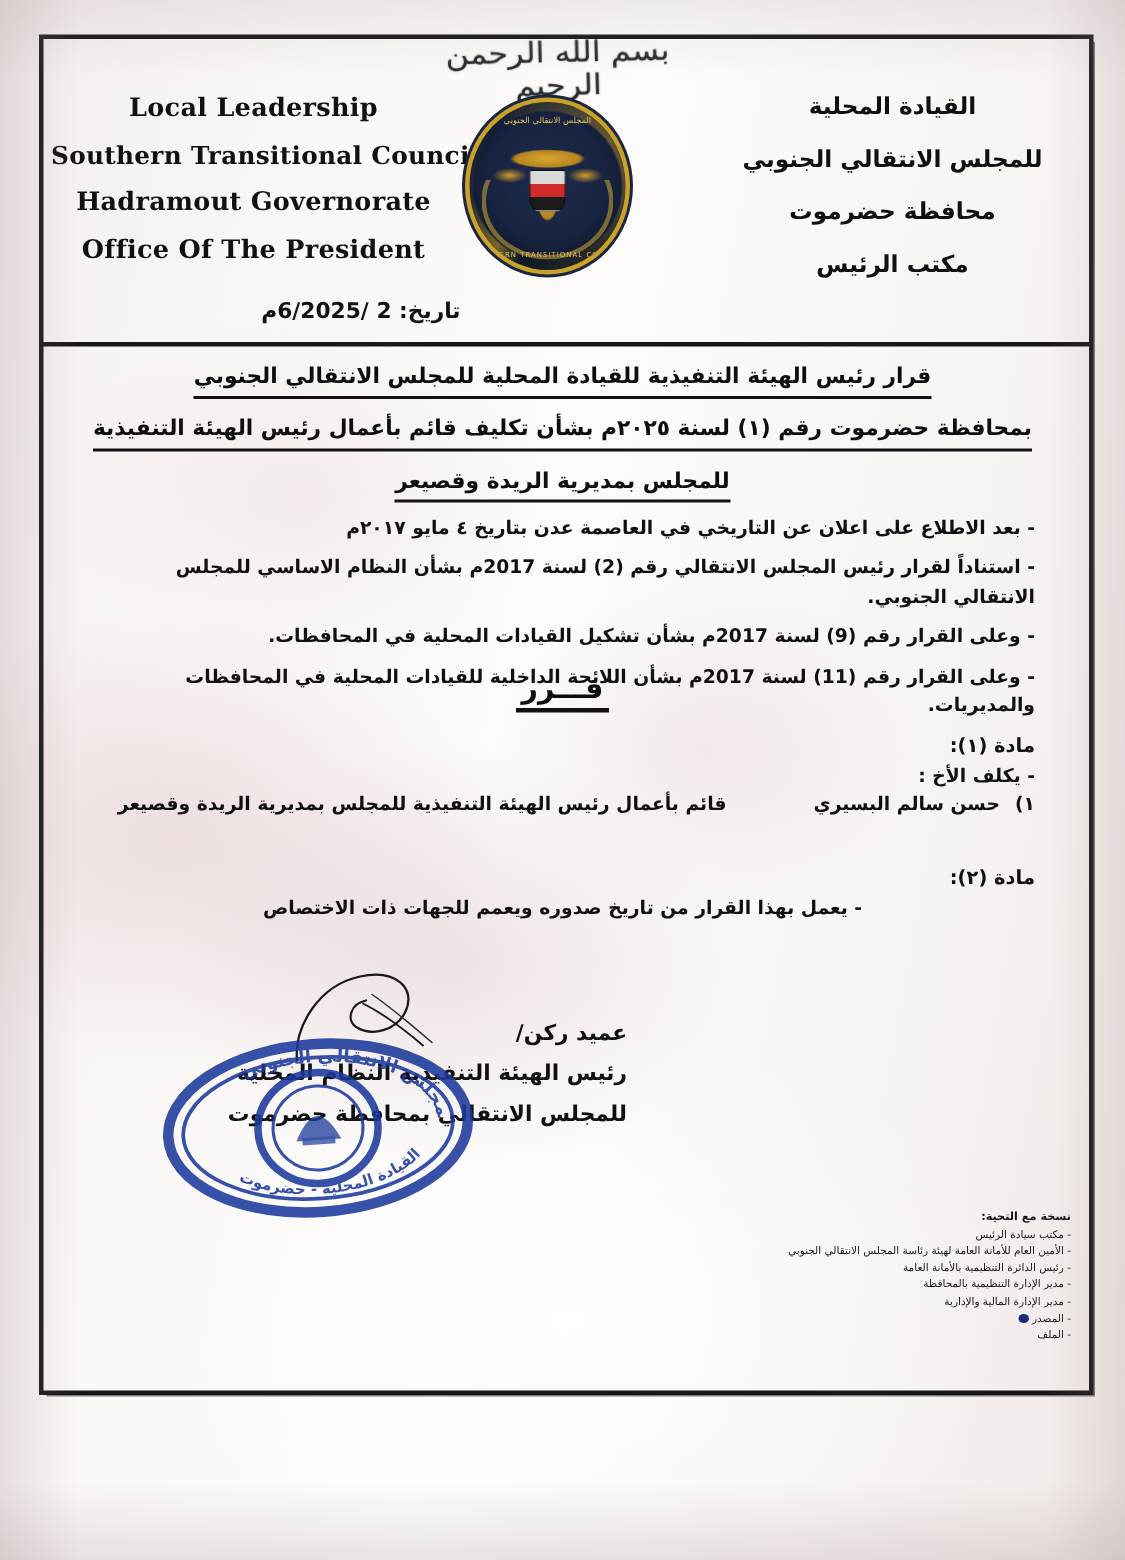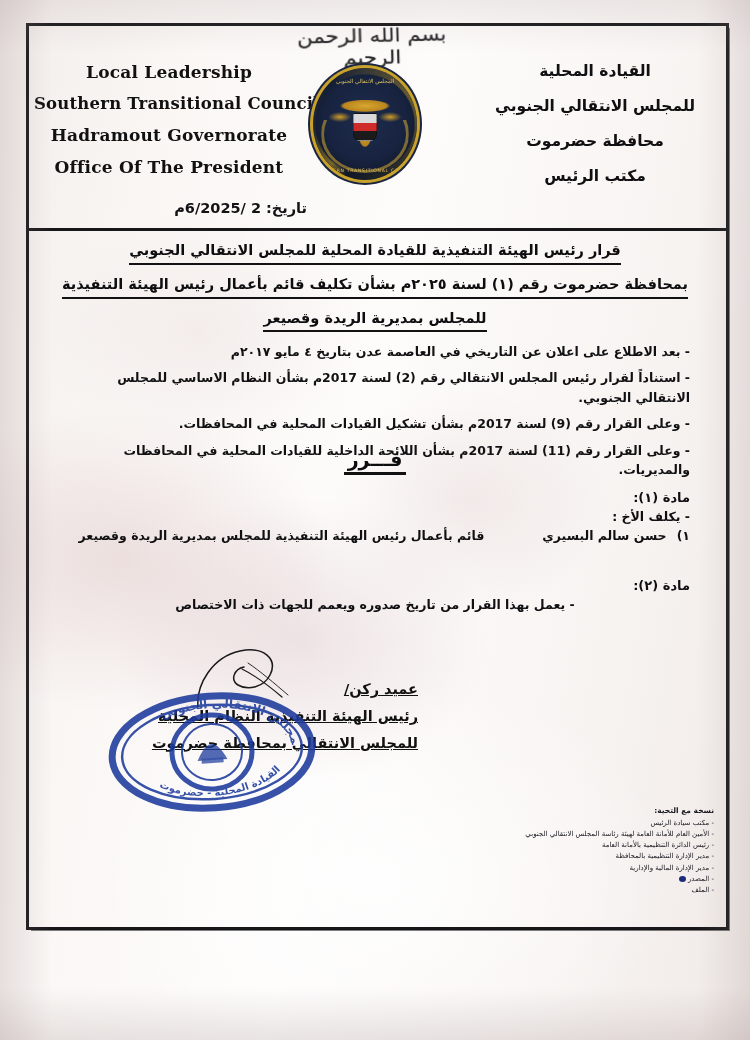--- a/index.html
+++ b/index.html
@@ -145,21 +145,21 @@
   .art-sub{font-size:12.5px;font-weight:bold;margin-bottom:4px;}
   .art-row{display:flex;flex-direction:row;gap:10px;font-size:12.5px;font-weight:bold;}
   .art-num{white-space:nowrap;}
   .art-name{white-space:nowrap;}
   .art-role{margin-right:48px;white-space:nowrap;}
   
   .sign{
     position:absolute;left:88px;top:676px;width:330px;direction:rtl;text-align:right;
     color:#111;font-weight:bold;font-family:"DejaVu Sans",sans-serif;z-index:3;
   }
-  .sign div{font-size:14.5px;line-height:1.85;white-space:nowrap;text-decoration:underline;}
+  .sign div{font-size:14.5px;line-height:1.85;white-space:nowrap;}
   .sign .nm{letter-spacing:1px;}
   #penstroke{
     position:absolute;left:190px;top:645px;width:120px;height:70px;z-index:4;pointer-events:none;
   }
   #stamp{
     position:absolute;left:105px;top:690px;width:215px;height:125px;z-index:5;pointer-events:none;
     opacity:.88;
   }
   
   .cc{

